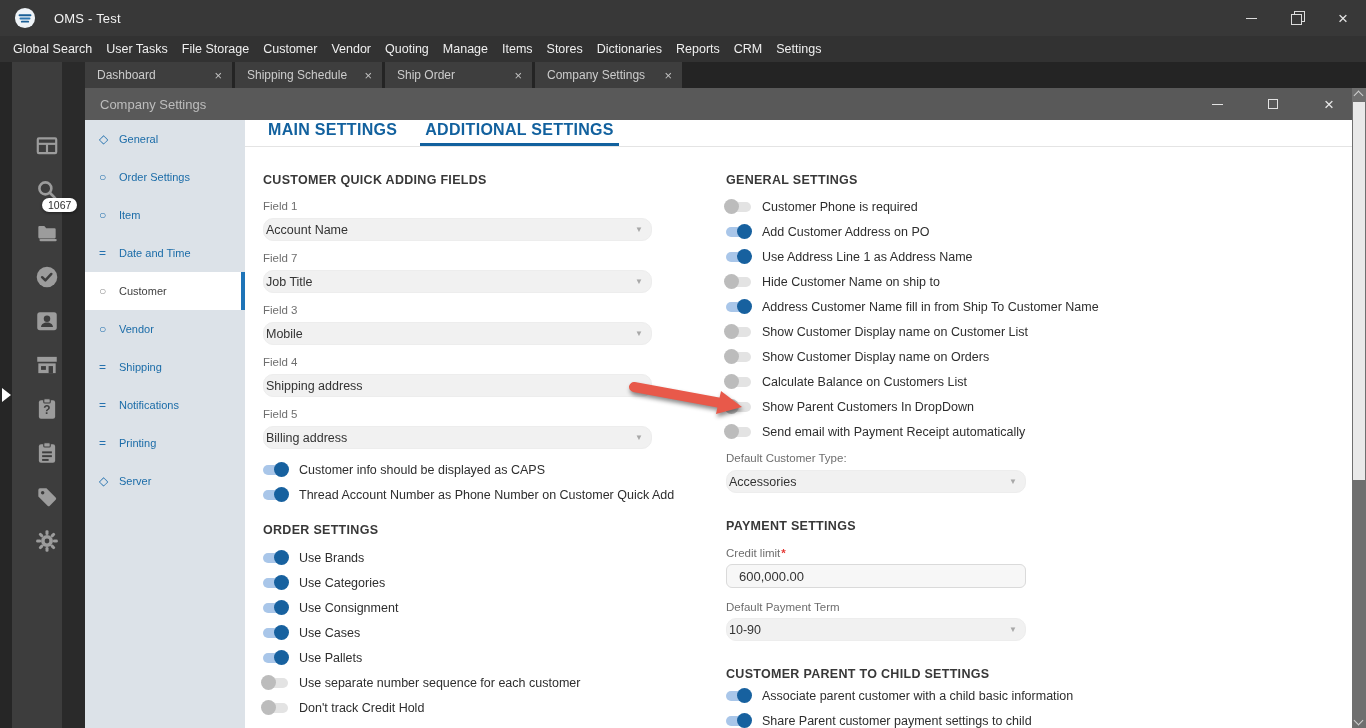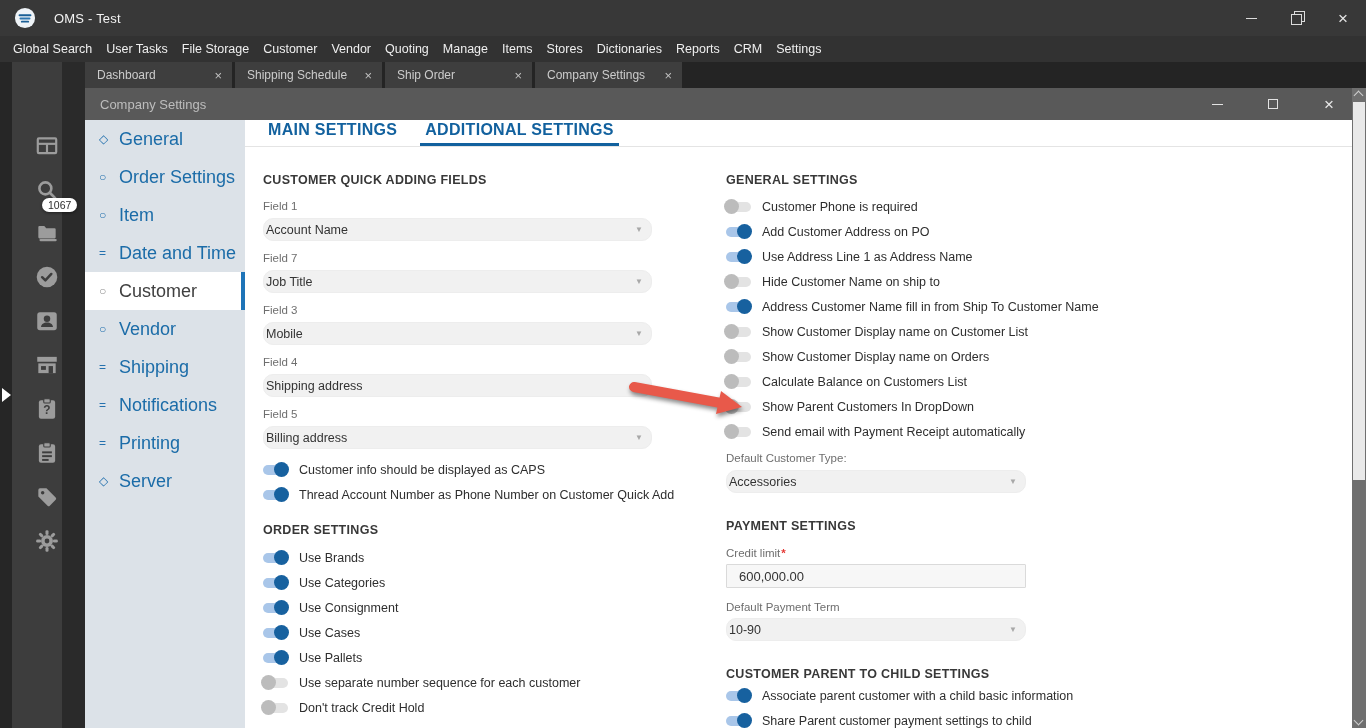--- a/index.html
+++ b/index.html
@@ -50,21 +50,21 @@
   .sw-btn { width:18px; height:18px; display:flex; align-items:center; justify-content:center; }
   .sw-glyph-min { width:11px; height:0; border-top:1.6px solid #e3e3e3; }
   .sw-glyph-max { width:10px; height:10px; border:1.5px solid #e3e3e3; }
   .sw-glyph-close { font-size:17px; color:#e8e8e8; line-height:1; }
   .sw-body { display:flex; width:100%; height:608px; }
 
   
   .nav-panel { width:160px; height:100%; background:#dce2e8; flex:none; }
   .nav-item { height:38px; display:flex; align-items:center; padding-left:14px; }
   .nav-icon { width:20px; color:#2471ae; font-size:12px; flex:none; }
-  .nav-label { color:#1b6ca8; font-size:18px; white-space:nowrap; }
+  .nav-label { color:#1b6ca8; font-size:11px; white-space:nowrap; }
   .nav-item.selected { background:#ffffff; border-right:4px solid #1e74b8; }
   .nav-item.selected .nav-label { color:#404040; }
   .nav-item.selected .nav-icon { color:#8f8f8f; }
 
   
   .content { position:relative; flex:1; height:100%; overflow:hidden; }
   .content-tabs { height:27px; display:flex; align-items:flex-end; gap:18px; padding-left:18px; border-bottom:1px solid #e4e4e4; }
   .ctab { font-size:16px; font-weight:bold; color:#12619e; letter-spacing:.3px; padding:0 5px 7px 5px; }
   .ctab.active { padding-bottom:4px; border-bottom:3px solid #12619e; }
 
@@ -73,21 +73,21 @@
   .col-right { width:356px; flex:none; margin-left:74px; padding-top:26px; }
 
   .sec-header { font-size:12.5px; font-weight:bold; color:#383838; letter-spacing:.3px; height:16px; white-space:nowrap; }
   .field-label { font-size:11.5px; color:#6e6e6e; height:13px; margin-top:11px; white-space:nowrap; }
   .dropdown { position:relative; height:23px; margin-top:5px; background:#f1f1f1; border:1px solid #ededed; border-radius:10px;
               display:flex; align-items:center; padding-left:2px; }
   .dropdown .dd-value { font-size:12.5px; color:#333333; }
   .dropdown .dd-caret { position:absolute; right:8px; font-size:8px; color:#a8a8a8; }
   .col-right .dropdown { width:300px; }
 
-  .text-input { width:300px; height:24px; margin-top:4px; background:#f7f7f7; border:1px solid #dadada; border-radius:1px;
+  .text-input { width:300px; height:24px; margin-top:4px; background:#f7f7f7; border:1px solid #dadada; border-radius:6px;
                 padding-left:12px; font-size:13px; color:#333333; font-family:"Liberation Sans","DejaVu Sans",sans-serif; }
 
   .toggle-row { display:flex; align-items:center; height:25px; }
   .switch { position:relative; width:25px; height:10px; border-radius:5px; background:#e3e3e3; flex:none; margin-right:11px; }
   .switch .knob { position:absolute; top:-2.5px; left:-2px; width:15px; height:15px; border-radius:50%; background:#bcbcbc; }
   .switch.on { background:#a9c6e9; }
   .switch.on .knob { left:11px; background:#17619f; }
   .toggle-label { font-size:12.5px; color:#2e2e2e; white-space:nowrap; }
 
   .mt8 { margin-top:8px; } .mt16 { margin-top:16px; } .mt6 { margin-top:6px; }

